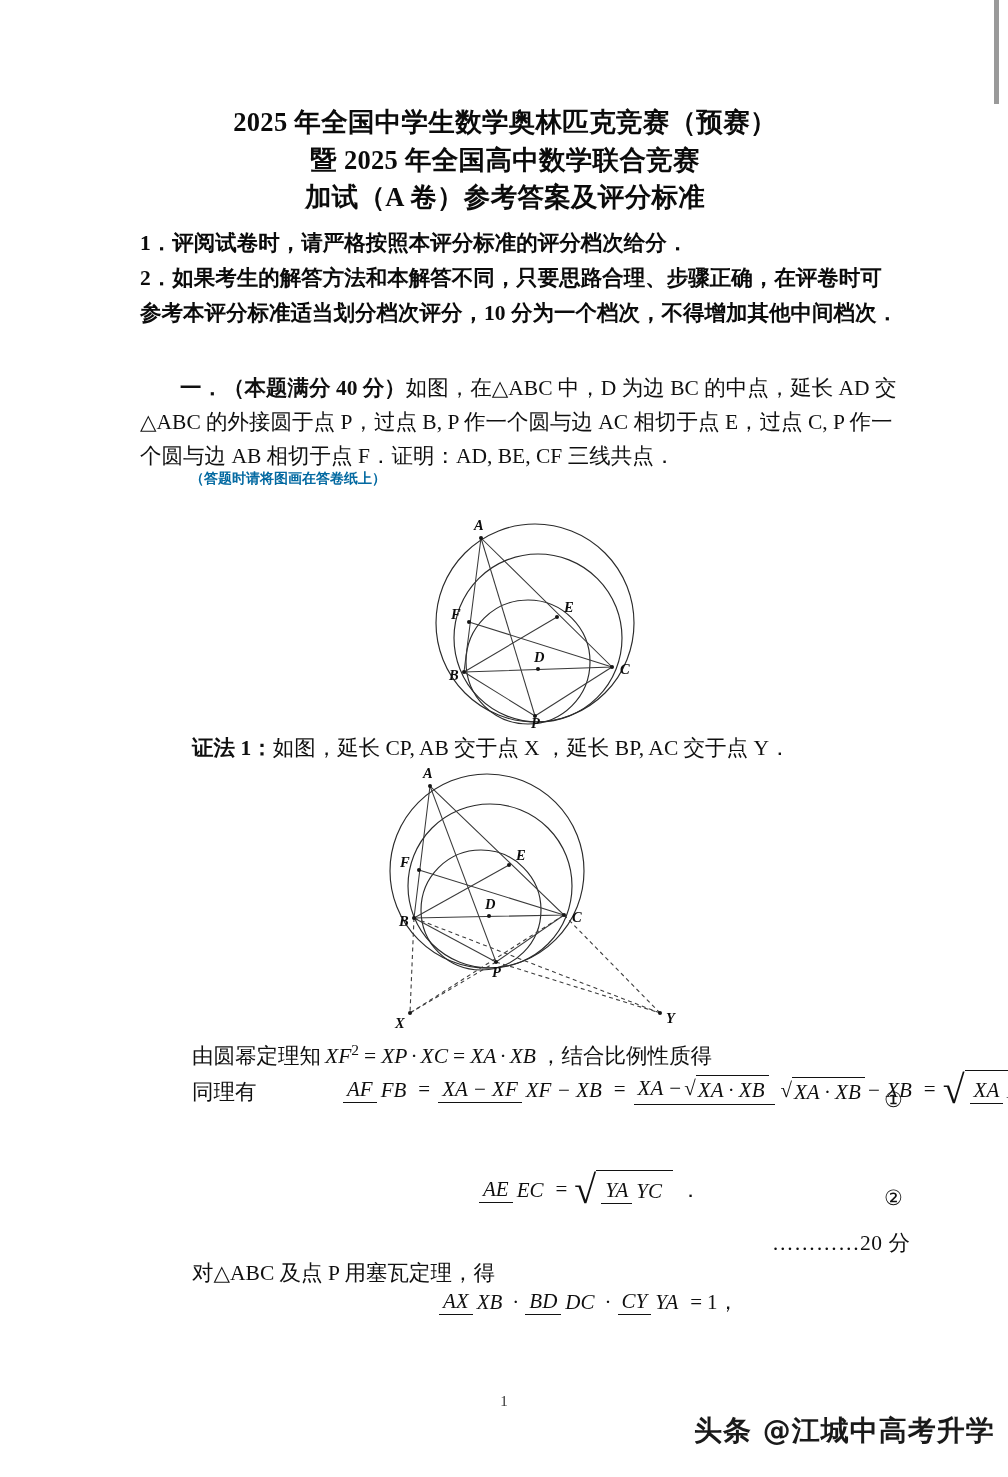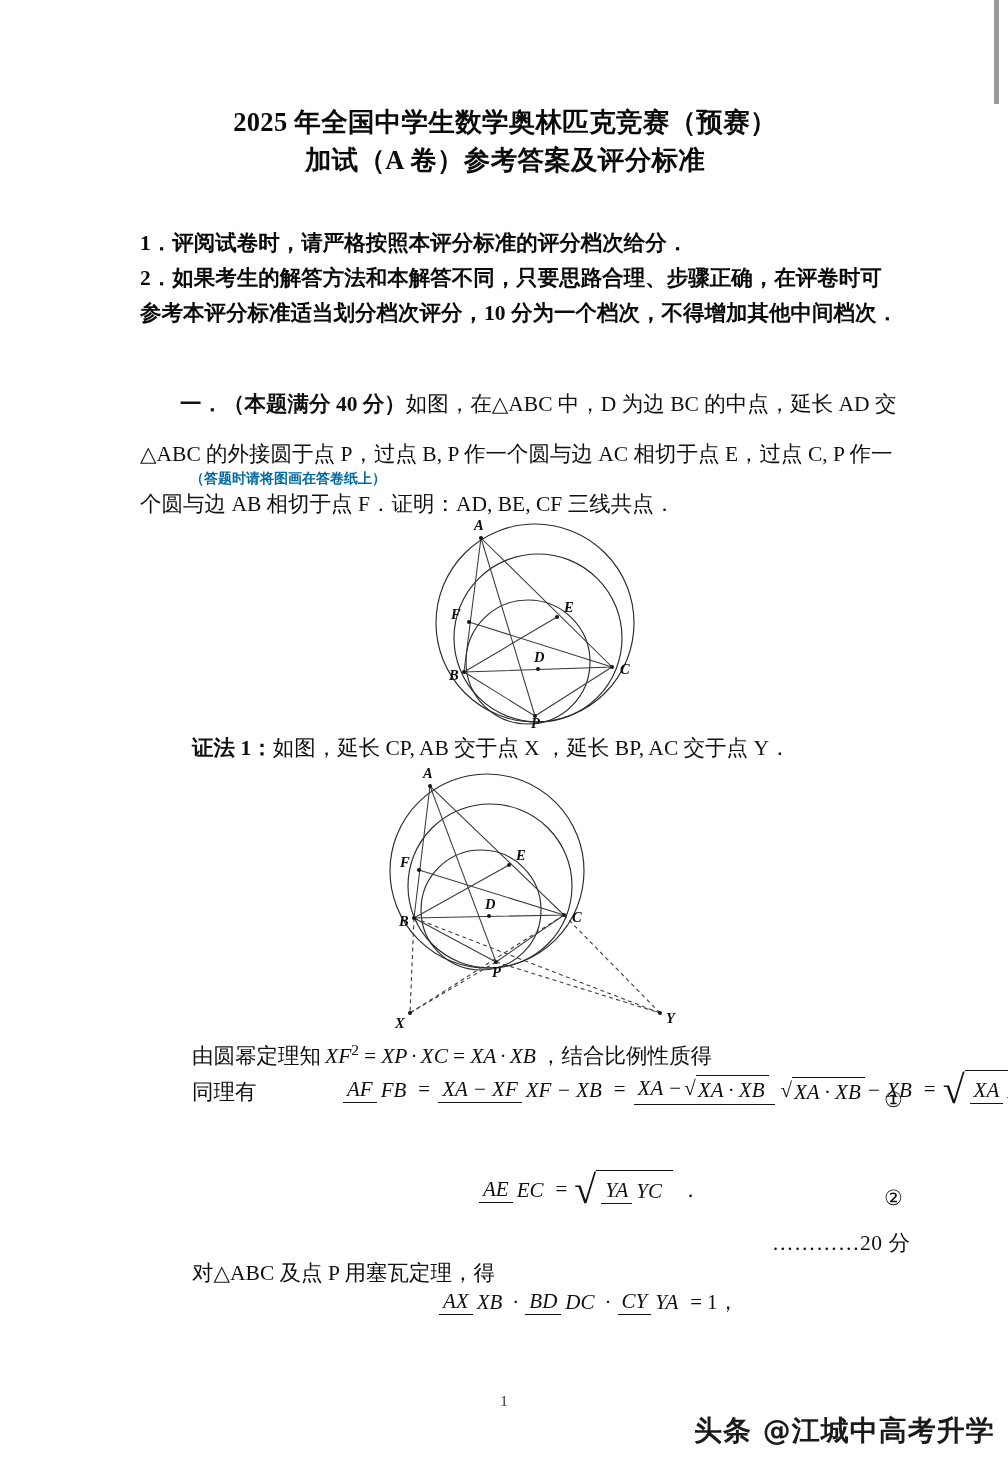--- a/index.html
+++ b/index.html
@@ -78,21 +78,20 @@
     position: absolute;
     left: 140px;
     top: 372px;
     width: 790px;
   }
   .body-line {
     font-size: 21.5px;
     line-height: 1.58;
     color: #101010;
     white-space: nowrap;
-    margin-top: 16px;
   }
   .body-line.indent { text-indent: 40px; }
   .bold { font-weight: bold; }
 
   #answer-note {
     position: absolute;
     left: 190px;
     top: 470px;
     font-weight: bold;
     font-size: 14px;
@@ -266,20 +265,21 @@
 </head>
 <body>
 
 <div id="scrollbar-track"></div>
 <div id="scrollbar-thumb"></div>
 
 <div id="page">
 
   <div id="title-block">
     <div class="doc-title">2025 年全国中学生数学奥林匹克竞赛（预赛）</div>
+    <div class="doc-title">暨 2025 年全国高中数学联合竞赛</div>
     <div class="doc-title">加试（A 卷）参考答案及评分标准</div>
   </div>
 
   <div id="notes-block">
     <div class="note-line">1．评阅试卷时，请严格按照本评分标准的评分档次给分．</div>
     <div class="note-line">2．如果考生的解答方法和本解答不同，只要思路合理、步骤正确，在评卷时可</div>
     <div class="note-line">参考本评分标准适当划分档次评分，10 分为一个档次，不得增加其他中间档次．</div>
   </div>
 
   <div id="problem-block">

